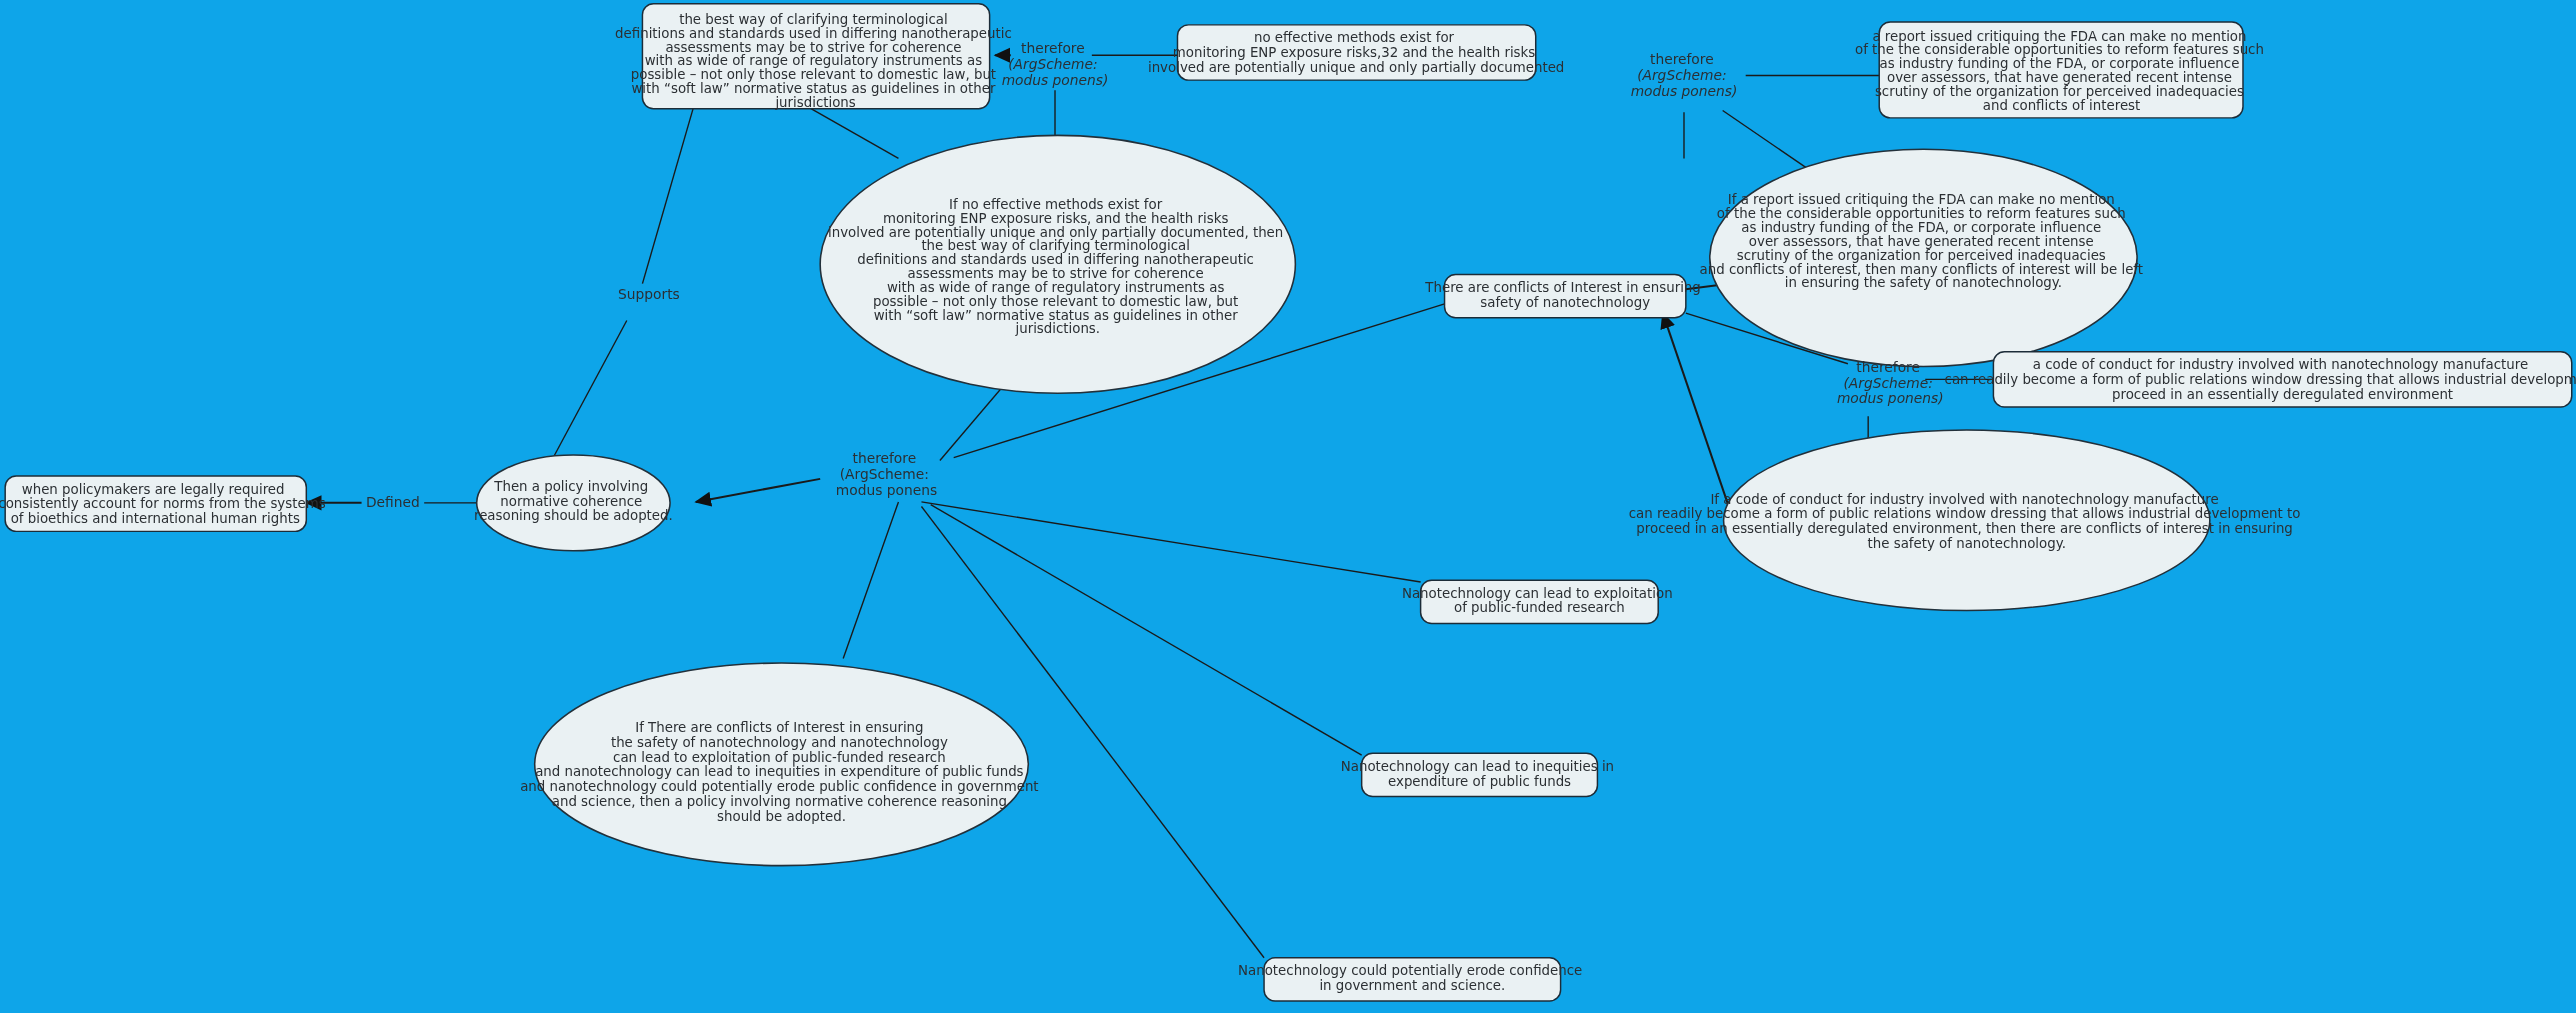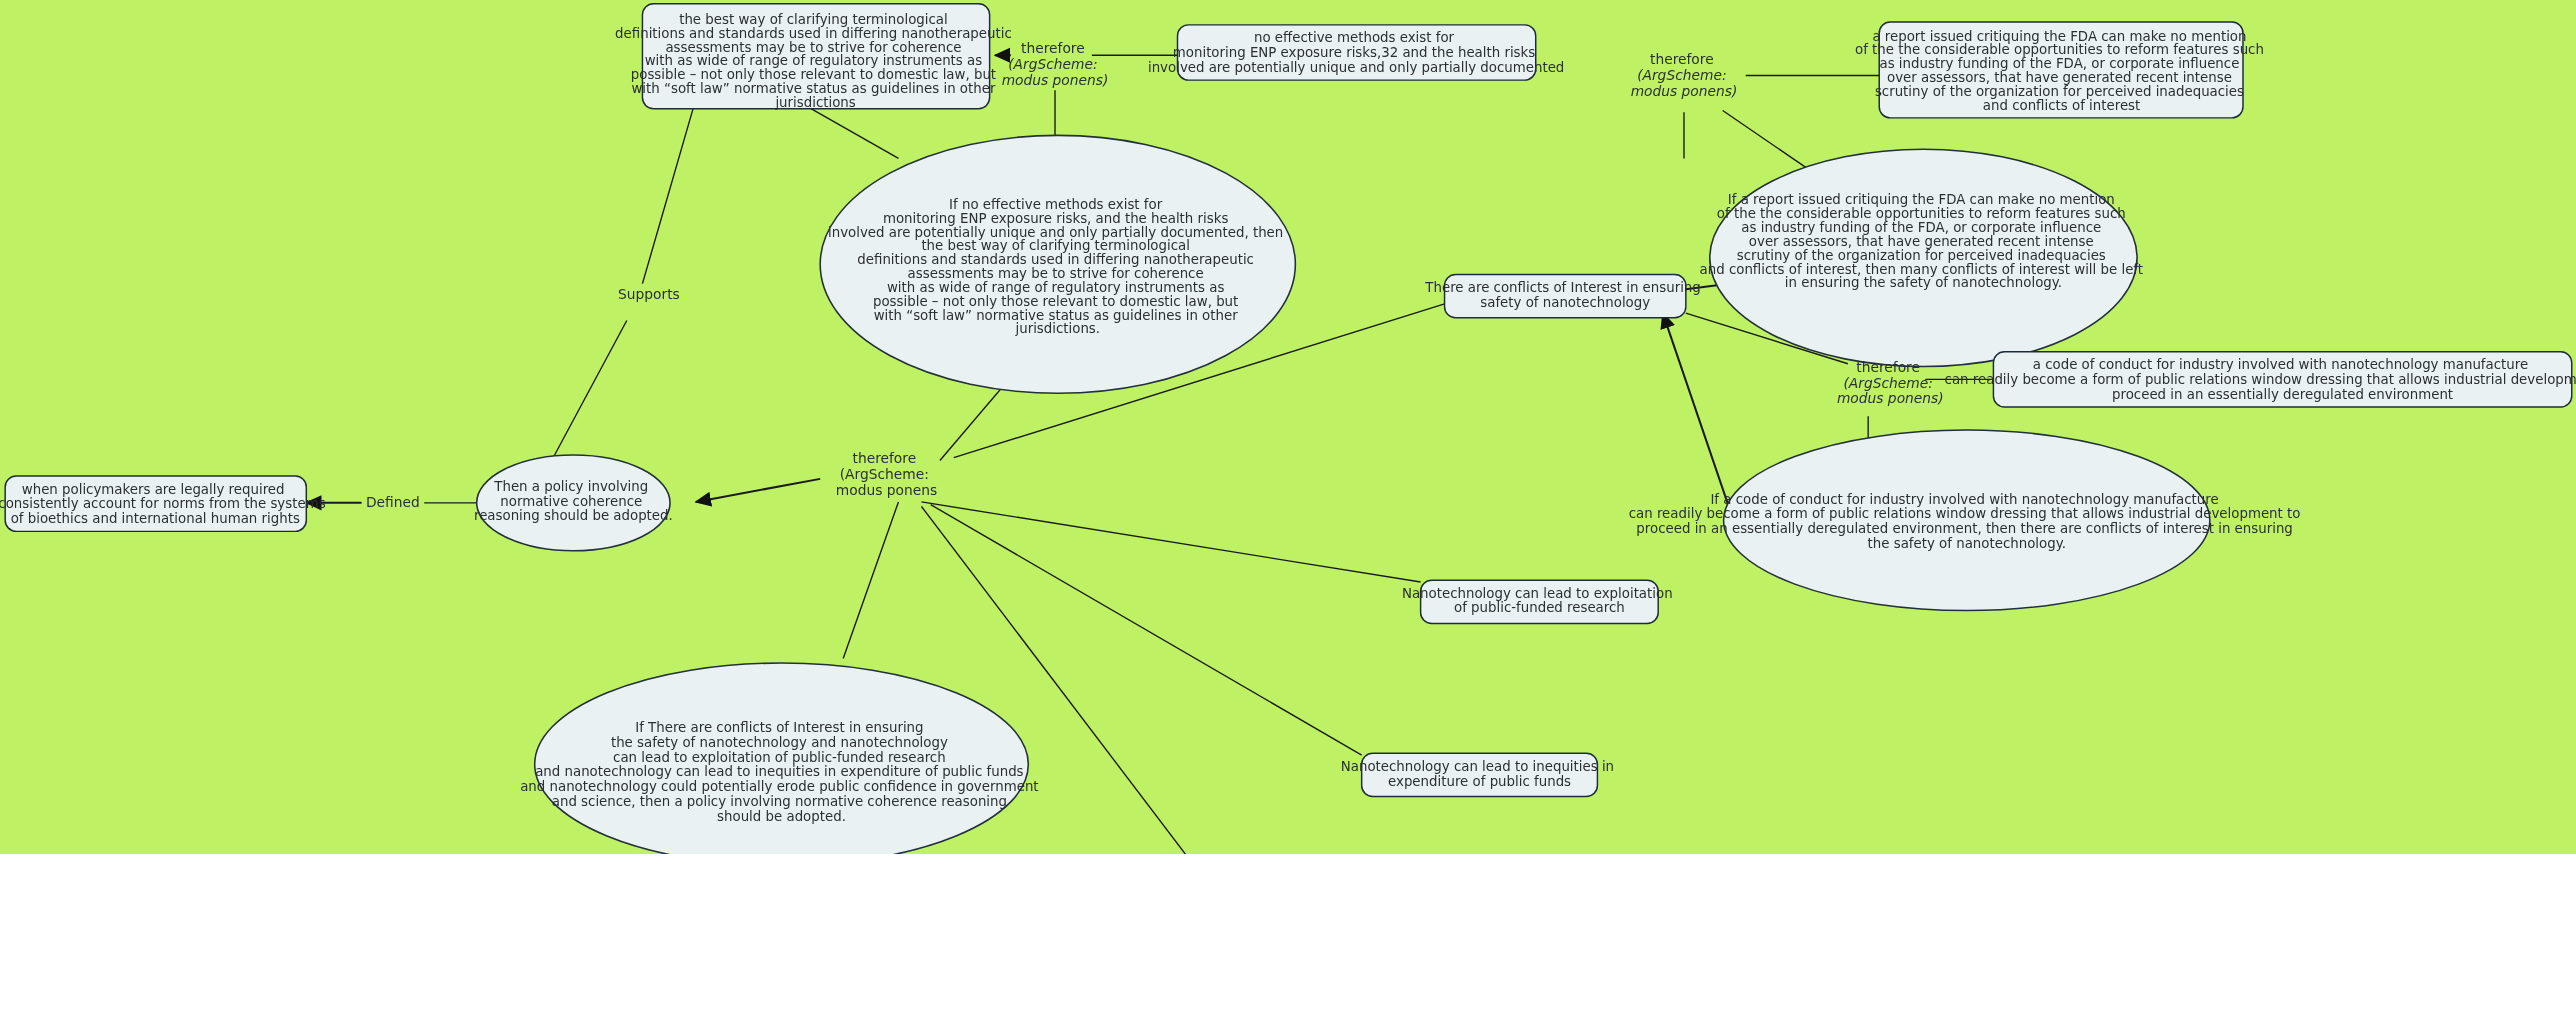--- a/index.html
+++ b/index.html
@@ -1,20 +1,20 @@
 <!DOCTYPE html>
 <html style="font-size:14.7px"><head>
 <meta charset="utf-8">
 <title>Argument Map</title>
 <style>
   html,body{margin:0;padding:0;background:#ffffff;}
   #stage{
     position:relative;
-    width:2576px;height:854px;
-    background:#bef264;
+    width:2576px;height:1013px;
+    background:#0ea5e9;
     font-family:"DejaVu Sans","Liberation Sans",sans-serif;
     overflow:hidden;
   }
   svg.diagram{position:absolute;top:0;left:0;width:2576px;height:1013px;display:block;}
   .node-shape{fill:#eaf1f3;stroke:#1c2c38;stroke-width:1.6;}
   .node-ellipse{fill:#eaf1f3;stroke:#22303a;stroke-width:1.7;}
   .edge{fill:none;stroke:#1a1a1a;stroke-width:1.5;}
   .edge-thick{fill:none;stroke:#1a1a1a;stroke-width:2.2;}
   text{fill:#2b2f33;font-family:"DejaVu Sans","Liberation Sans",sans-serif;}
   .node-text{font-size:14.5px;}

